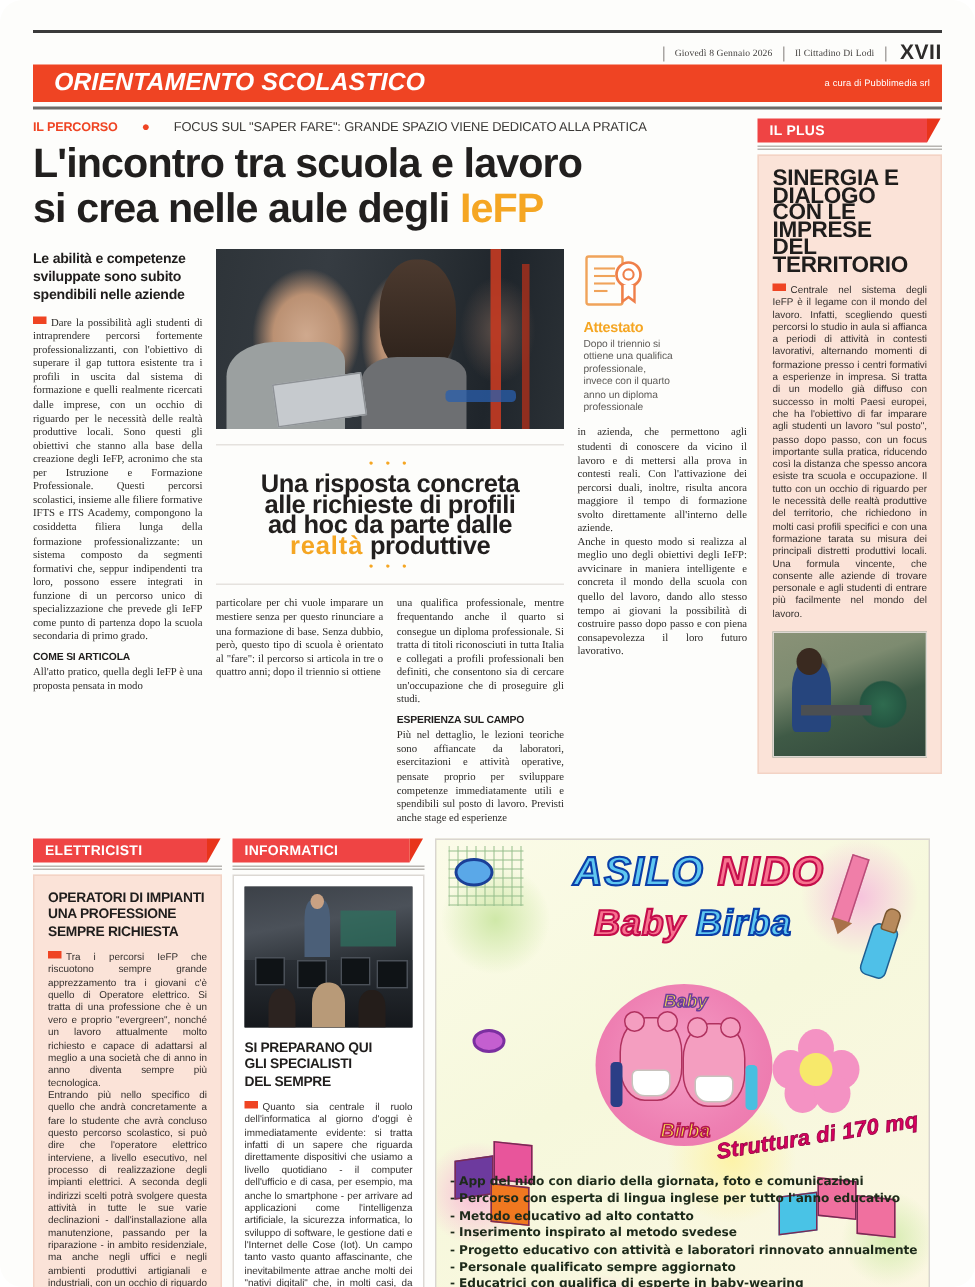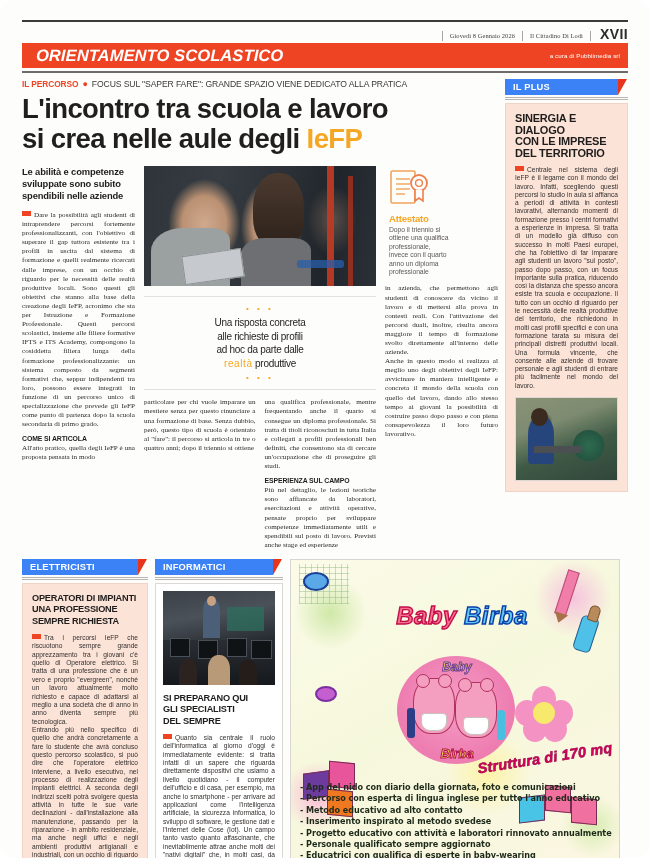--- a/index.html
+++ b/index.html
@@ -83,21 +83,21 @@
   }
 
   
   .main-wrap { display: flex; gap: 7px; margin-top: 6px; }
   .left-zone { width: 477px; }
   .right-zone { width: 126px; }
 
   .kicker-line {
     display: flex;
     align-items: baseline;
-    gap: 4px;
+    gap: 16px;
     font-size: 8.6px;
     color: #3b3936;
     letter-spacing: -.1px;
     padding-bottom: 2px;
   }
   .kicker-strong { color: #ef4423; font-weight: bold; font-size: 8.4px; }
   .kicker-dot { color: #ef4423; font-size: 9px; line-height: 6px; }
 
   .headline {
     font-size: 27.5px;
@@ -175,22 +175,22 @@
   .pullquote {
     border-top: 1px solid #e5e2de;
     border-bottom: 1px solid #e5e2de;
     margin: 10px 0 8px 0;
     padding: 9px 0 9px 0;
     text-align: center;
     position: relative;
   }
   .pq-dots { color:#f5a623; font-size:8px; letter-spacing:3px; line-height:5px; }
   .pq-text {
-    font-size: 10px;
-    font-weight: normal;
+    font-size: 17px;
+    font-weight: bold;
     line-height: 13.6px;
     color: #221f1e;
     letter-spacing: -.3px;
     padding: 5px 2px 5px 2px;
   }
   .pq-accent { color:#f5a623; letter-spacing:.6px;margin-top:12px; }
 
   
   .attestato {
     width: 64px;
@@ -199,42 +199,42 @@
   .att-icon { width: 40px; height: 36px; position: relative; margin: 4px 0 7px 1px; }
   .att-title { color:#f5a623; font-size:9.6px; font-weight:bold; letter-spacing:-.2px; padding-bottom:2px; }
   .att-body { font-size:6.8px; line-height:8.4px; color:#5d5a57; letter-spacing:-.05px; }
 
   
   .flag {
     position: relative;
     height: 16px;
     display: flex;
     align-items: center;
-    background: #3b82f6;
+    background: #ef4444;
     padding-left: 8px;
     width: 92%;
   }
   .flag::after {
     content:'';
     position:absolute;
     right:-9px; top:0;
     border-top: 16px solid #e8341a;
     border-right: 9px solid transparent;
   }
   .flag-label { color:#fff; font-size:9.3px; font-weight:bold; letter-spacing:.2px; }
   .flag-rules { height:3px; border-top:1px solid #b8b5b1; border-bottom:1px solid #b8b5b1; margin-top:2px; }
 
   .plus-panel {
     background: #fbe3d8;
     padding: 9px 9px 10px 9px;
     margin-top: 3px;
     border: 1px solid #f3d3c5;
   }
   .plus-head {
-    font-size: 11px;
+    font-size: 15px;
     font-weight: bold;
     line-height: 11.5px;
     color: #1f1d1c;
     letter-spacing: -.2px;
     padding-bottom: 7px;
   }
   .plus-body {
     font-size: 6.6px;
     line-height: 8.3px;
     color: #332f2d;
@@ -622,20 +622,24 @@
     <div class="box-ad">
       <div class="ad">
         <div class="ad-bg"></div>
         <div class="ad-grid"></div>
 
         <div class="p2 pacifier"></div>
         <div class="pencil"></div>
         <div class="babybottle"></div>
         <div class="p1 pacifier"></div>
 
+        <div class="ad-title1">
+          <span>ASILO</span>
+          <span class="w2">NIDO</span>
+        </div>
         <div class="ad-title2">
           <span>Baby</span>
           <span class="w2">Birba</span>
         </div>
 
         <div class="flower">
           <div class="fp" style="left:17px; top:0;"></div>
           <div class="fp" style="left:0; top:14px;"></div>
           <div class="fp" style="left:34px; top:14px;"></div>
           <div class="fp" style="left:8px; top:30px;"></div>

